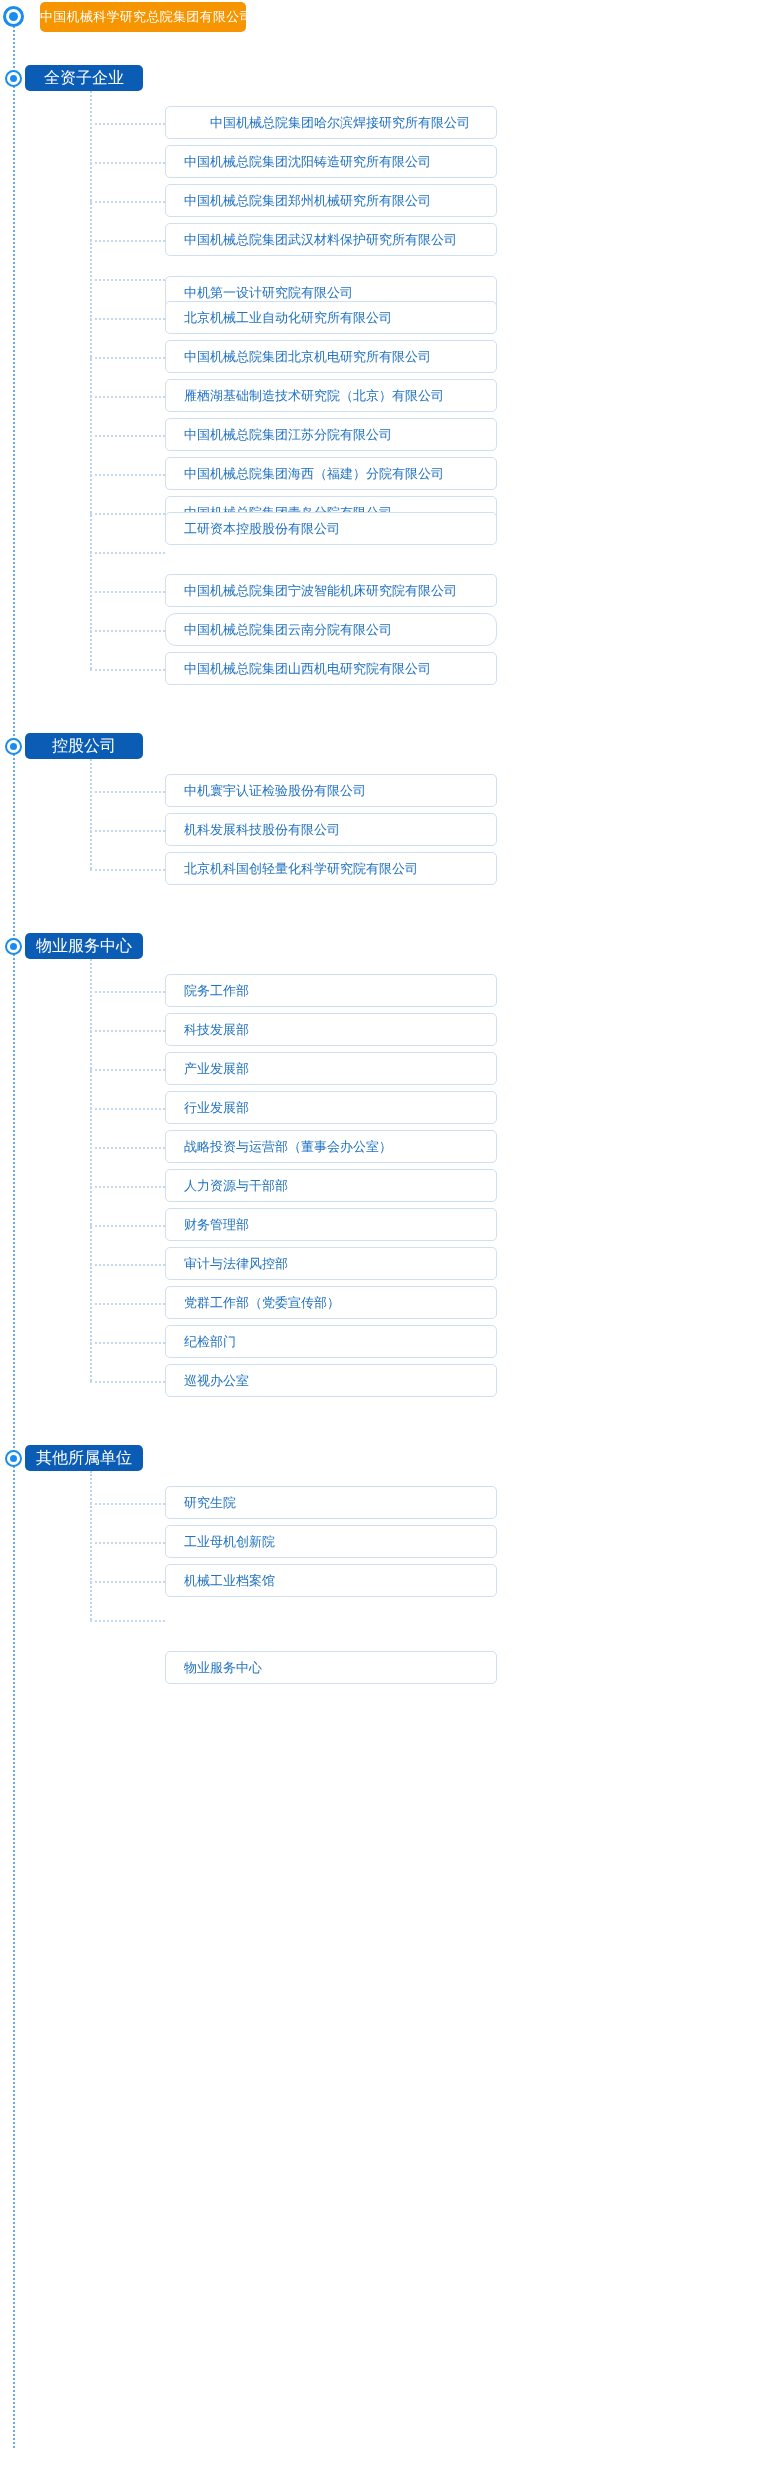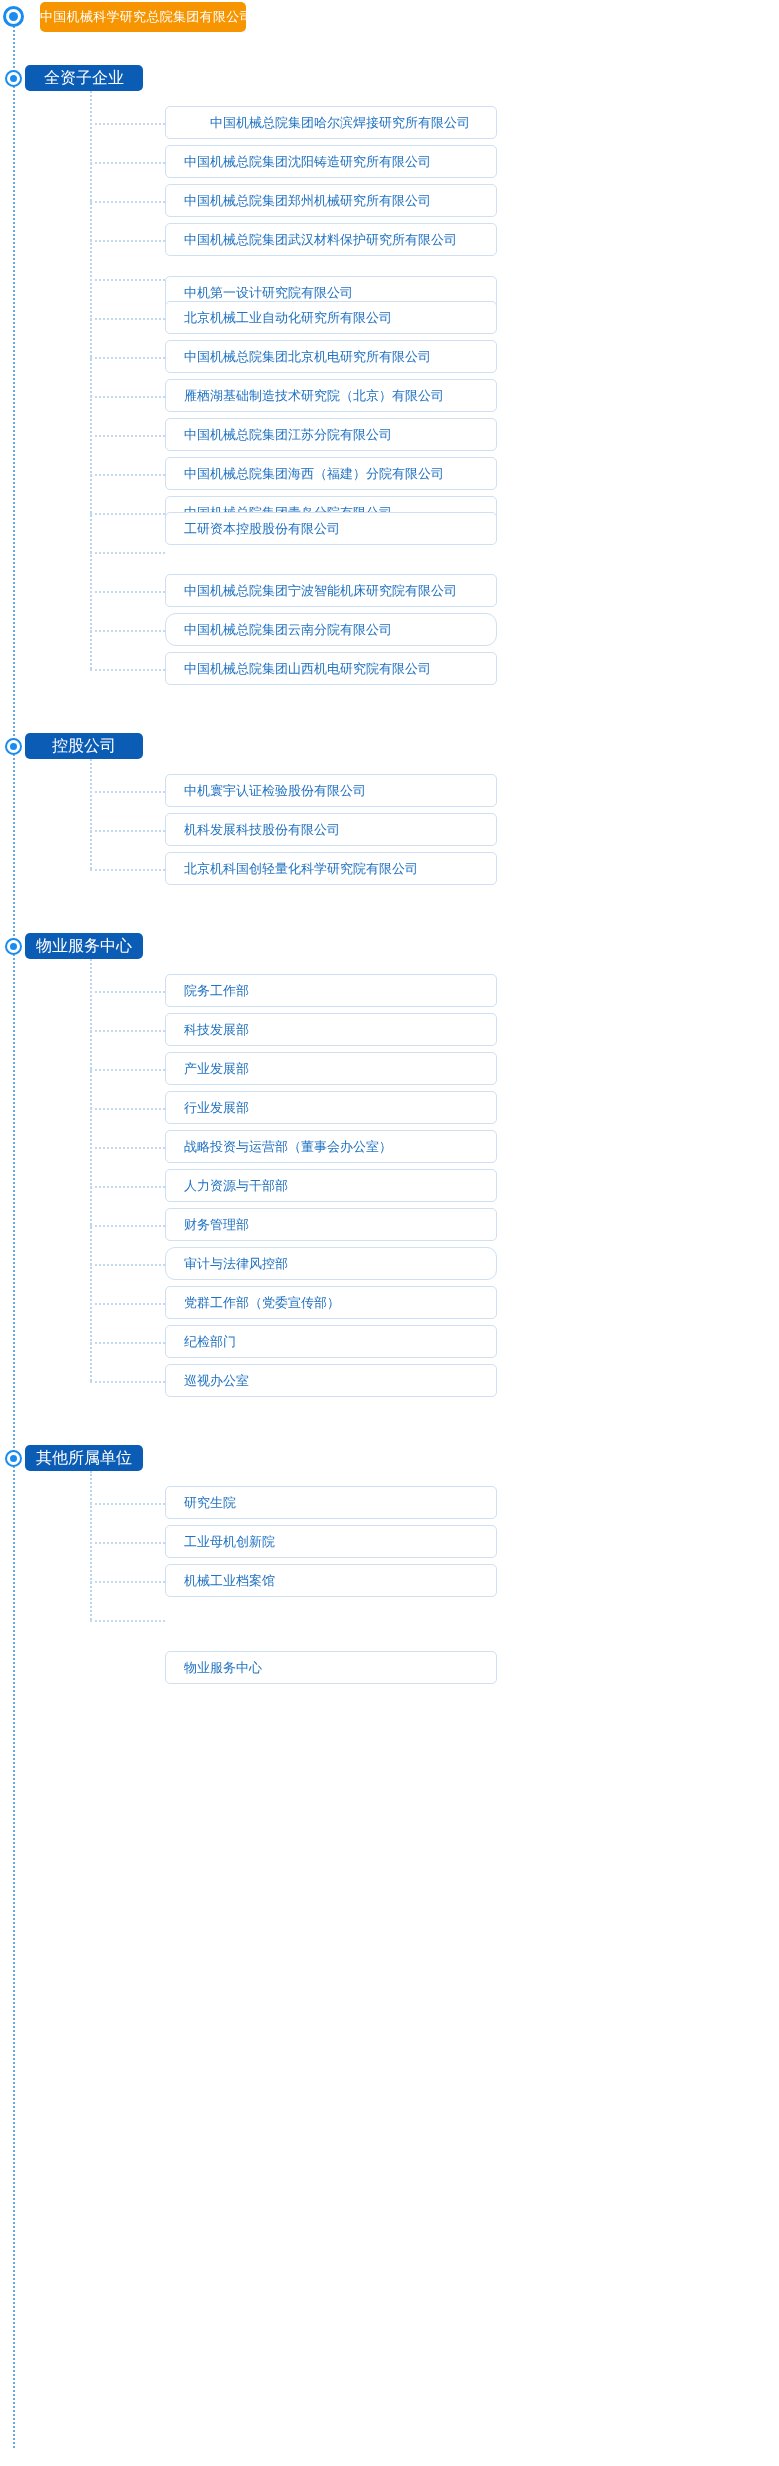--- a/index.html
+++ b/index.html
@@ -171,21 +171,21 @@
       <div class="item" style="top: 1052px;">产业发展部</div>
       <div class="connector" style="left: 90px; width: 75px; top: 1107.5px;"></div>
       <div class="item" style="top: 1091px;">行业发展部</div>
       <div class="connector" style="left: 90px; width: 75px; top: 1146.5px;"></div>
       <div class="item" style="top: 1130px;">战略投资与运营部（董事会办公室）</div>
       <div class="connector" style="left: 90px; width: 75px; top: 1185.5px;"></div>
       <div class="item" style="top: 1169px;">人力资源与干部部</div>
       <div class="connector" style="left: 90px; width: 75px; top: 1224.5px;"></div>
       <div class="item" style="top: 1208px;">财务管理部</div>
       <div class="connector" style="left: 90px; width: 75px; top: 1263.5px;"></div>
-      <div class="item" style="top: 1247px; border-radius: 10px;">审计与法律风控部</div>
+      <div class="item" style="top: 1247px;">审计与法律风控部</div>
       <div class="connector" style="left: 90px; width: 75px; top: 1302.5px;"></div>
       <div class="item" style="top: 1286px;">党群工作部（党委宣传部）</div>
       <div class="connector" style="left: 90px; width: 75px; top: 1341.5px;"></div>
       <div class="item" style="top: 1325px;">纪检部门</div>
       <div class="connector" style="left: 90px; width: 75px; top: 1380.5px;"></div>
       <div class="item" style="top: 1364px;">巡视办公室</div>
       <div class="ring" style="top: 1449.5px;"></div>
       <div class="section-head" style="top: 1445px;">其他所属单位</div>
       <div class="branch-spine" style="left: 90px; top: 1471px; height: 148.5px;"></div>
       <div class="connector" style="left: 90px; width: 75px; top: 1502.5px;"></div>

